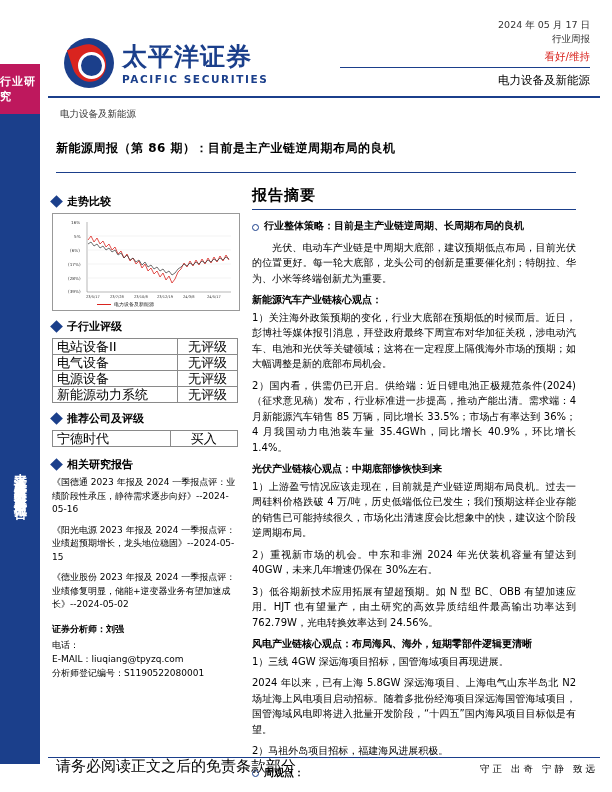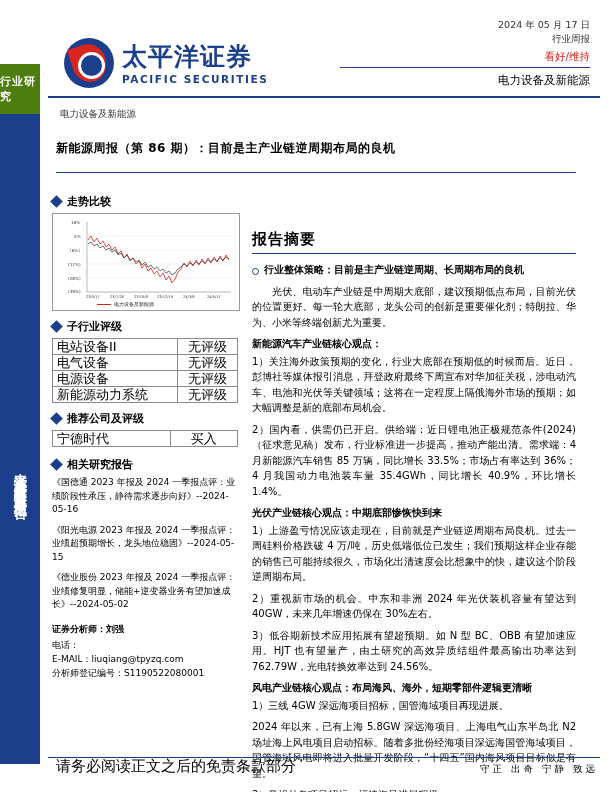--- a/index.html
+++ b/index.html
@@ -21,21 +21,21 @@
   .left-band {
     position: absolute;
     left: 0; top: 64px;
     width: 40px; height: 700px;
     background: #1b3f8b;
   }
   .band-tag {
     position: absolute;
     left: 0; top: 64px;
     width: 40px; height: 50px;
-    background: #4d7c0f;
+    background: #be185d;
     color: #fff;
     font-size: 11px;
     font-weight: bold;
     letter-spacing: 1px;
     display: flex; align-items: center; justify-content: center;
   }
   .band-vertical {
     position: absolute;
     left: 4px;
     width: 32px;
@@ -202,21 +202,20 @@
 
   
   .right-col {
     position: absolute;
     left: 252px; top: 186px;
     width: 324px;
   }
   .abstract-title {
     font-size: 15px; font-weight: bold; color: #000;
     letter-spacing: 1px;
-    margin-top: 44px;
   }
   .abstract-rule {
     border-top: 1.2px solid #1b3f8b;
     margin: 4px 0 8px 0;
   }
   .para {
     font-size: 10px;
     line-height: 15.5px;
     color: #000;
     text-align: justify;

